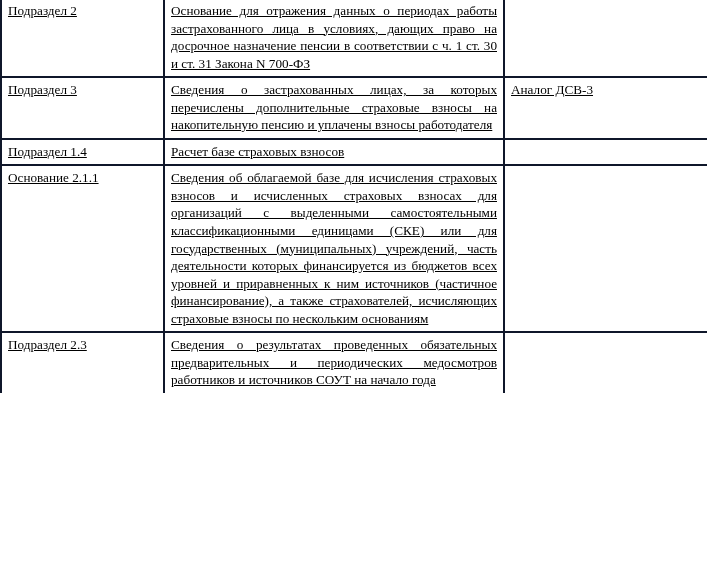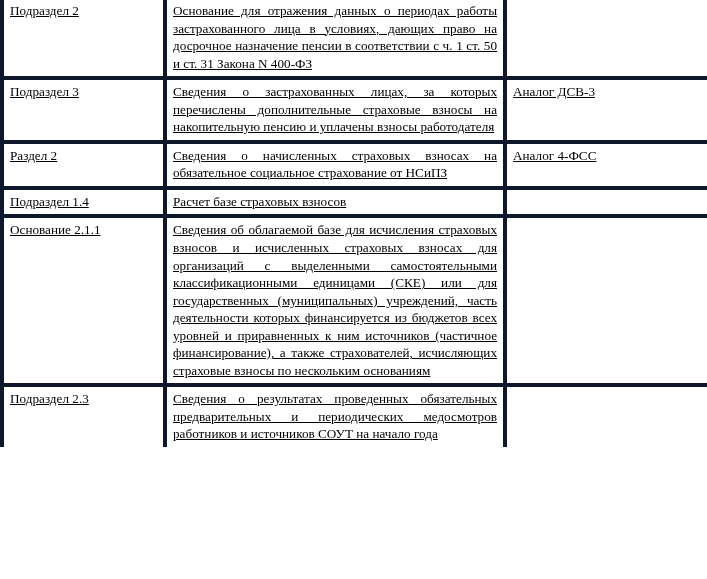--- a/index.html
+++ b/index.html
@@ -21,21 +21,21 @@
     box-sizing: border-box;
   }
   table.doc-table {
     border-collapse: collapse;
     width: 707px;
     table-layout: fixed;
     margin: 0;
     text-decoration: underline;
   }
   table.doc-table td {
-    border: 4px solid #0f172a;
+    border: 2px solid #0f172a;
     vertical-align: top;
     padding: 3px 6px 4px 6px;
     font-size: 13.2px;
     line-height: 1.33;
   }
   
   col.c1 { width: 163px; }
   col.c2 { width: 340px; }
   col.c3 { width: 204px; }
 
@@ -65,32 +65,27 @@
 <div class="doc">
   <table class="doc-table">
     <colgroup>
       <col class="c1">
       <col class="c2">
       <col class="c3">
     </colgroup>
     <tbody>
       <tr class="first-row">
         <td class="col-section">Подраздел 2</td>
-        <td class="col-desc">Основание для отражения данных о периодах работы застрахованного лица в условиях, дающих право на досрочное назначение пенсии в соответствии с ч. 1 ст. 50 и ст. 31 Закона N 400-ФЗ</td>
+        <td class="col-desc">Основание для отражения данных о периодах работы застрахованного лица в условиях, дающих право на досрочное назначение пенсии в соответствии с ч. 1 ст. 30 и ст. 31 Закона N 700-ФЗ</td>
         <td class="col-analog"></td>
       </tr>
       <tr>
         <td class="col-section">Подраздел 3</td>
         <td class="col-desc">Сведения о застрахованных лицах, за которых перечислены дополнительные страховые взносы на накопительную пенсию и уплачены взносы работодателя</td>
         <td class="col-analog">Аналог ДСВ-3</td>
-      </tr>
-      <tr>
-        <td class="col-section">Раздел 2</td>
-        <td class="col-desc">Сведения о начисленных страховых взносах на обязательное социальное страхование от НСиПЗ</td>
-        <td class="col-analog">Аналог 4-ФСС</td>
       </tr>
       <tr>
         <td class="col-section">Подраздел 1.4</td>
         <td class="col-desc">Расчет базе страховых взносов</td>
         <td class="col-analog"></td>
       </tr>
       <tr>
         <td class="col-section">Основание 2.1.1</td>
         <td class="col-desc">Сведения об облагаемой базе для исчисления страховых взносов и исчисленных страховых взносах для организаций с выделенными самостоятельными классификационными единицами (СКЕ) или для государственных (муниципальных) учреждений, часть деятельности которых финансируется из бюджетов всех уровней и приравненных к ним источников (частичное финансирование), а также страхователей, исчисляющих страховые взносы по нескольким основаниям</td>
         <td class="col-analog"></td>

